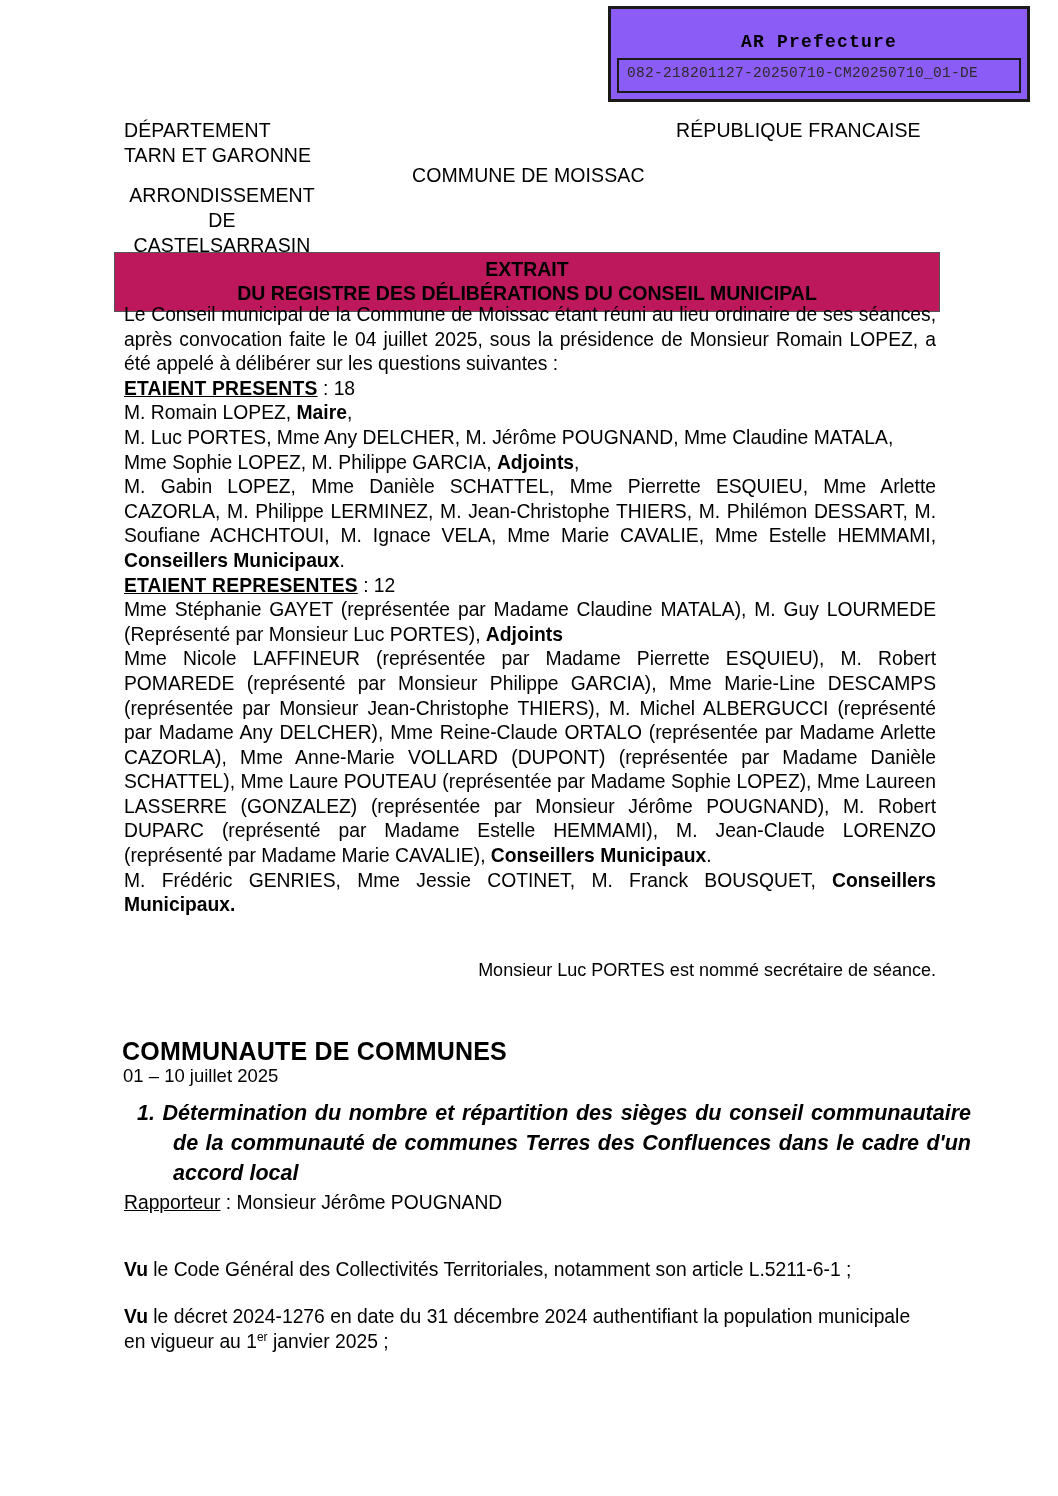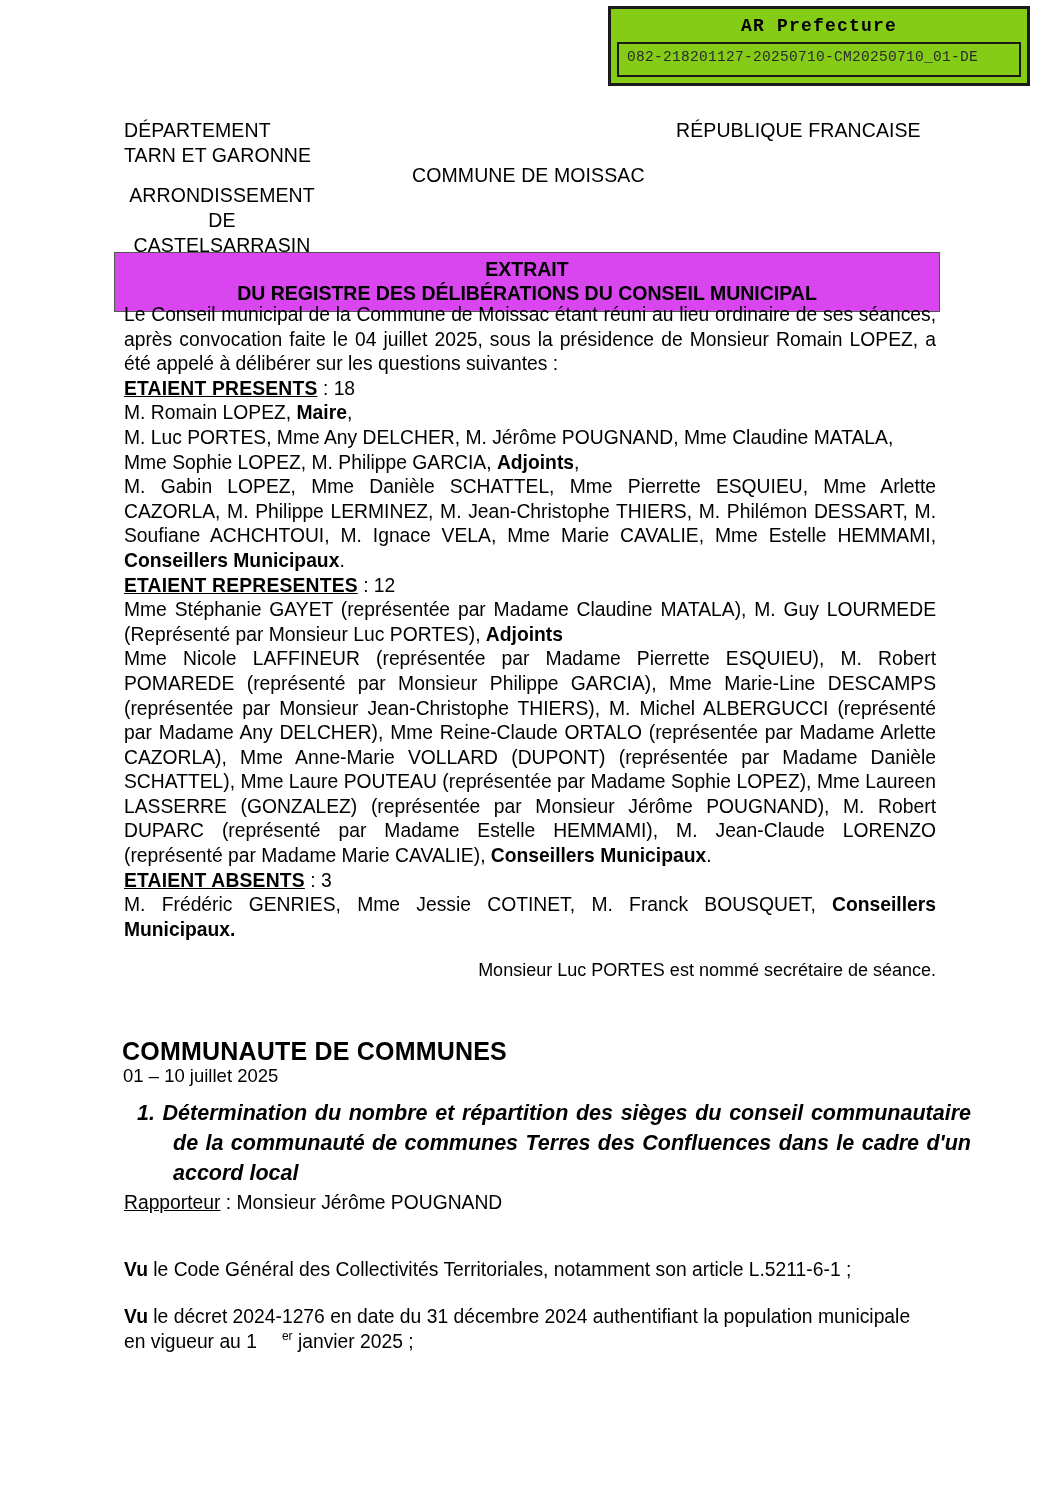--- a/index.html
+++ b/index.html
@@ -17,22 +17,22 @@
   }
 
   
   #ar-stamp {
     position: absolute;
     left: 608px;
     top: 6px;
     width: 422px;
     box-sizing: border-box;
     border: 3px solid #1a1a1a;
-    background: #84cc16;
-    padding: 4px 6px 6px 6px;
+    background: #8b5cf6;
+    padding: 20px 6px 6px 6px;
     font-family: "Liberation Mono", monospace;
   }
   #ar-stamp .ar-title {
     text-align: center;
     font-weight: bold;
     font-size: 18px;
     letter-spacing: 1.2px;
     padding: 3px 0 6px 0;
   }
   #ar-stamp .ar-body {
@@ -59,21 +59,21 @@
   #commune      { left: 412px; top: 163px; }
 
   
   #extrait-box {
     position: absolute;
     left: 114px;
     top: 252px;
     width: 826px;
     box-sizing: border-box;
     border: 1px solid #555555;
-    background: #d946ef;
+    background: #be185d;
     text-align: center;
     font-weight: bold;
     font-size: 19.5px;
     line-height: 1.25;
     padding: 4px 0 5px 0;
   }
 
   
   #body-text {
     position: absolute;
@@ -149,21 +149,21 @@
   .vu-block {
     position: absolute;
     left: 124px;
     width: 812px;
     font-size: 19.3px;
     line-height: 24.6px;
     text-align: left;
   }
   #vu1 { top: 1258px; }
   #vu2 { top: 1305px; }
-  sup { font-size: 0.62em; vertical-align: super; line-height: 0; margin-left: 25px; }
+  sup { font-size: 0.62em; vertical-align: super; line-height: 0; }
 </style>
 </head>
 <body>
 
 <div id="ar-stamp">
   <div class="ar-title">AR Prefecture</div>
   <div class="ar-body">
     <div>082-218201127-20250710-CM20250710_01-DE</div>
   </div>
 </div>
@@ -193,21 +193,20 @@
   <p class="nojust"><span>M. Luc PORTES, Mme Any DELCHER, M. Jérôme POUGNAND, Mme Claudine MATALA, Mme Sophie LOPEZ, M. Philippe GARCIA, </span><span class="b">Adjoints</span><span>,</span></p>
 
   <p><span>M. Gabin LOPEZ, Mme Danièle SCHATTEL, Mme Pierrette ESQUIEU, Mme Arlette CAZORLA, M. Philippe LERMINEZ, M. Jean-Christophe THIERS, M. Philémon DESSART, M. Soufiane ACHCHTOUI, M. Ignace VELA, Mme Marie CAVALIE, Mme Estelle HEMMAMI, </span><span class="b">Conseillers Municipaux</span><span>.</span></p>
 
   <p class="nojust"><span class="smallcaps-underline">ETAIENT REPRESENTES</span><span> : </span><span>12</span></p>
 
   <p><span>Mme Stéphanie GAYET (représentée par Madame Claudine MATALA), M. Guy LOURMEDE (Représenté par Monsieur Luc PORTES), </span><span class="b">Adjoints</span></p>
 
   <p><span>Mme Nicole LAFFINEUR (représentée par Madame Pierrette ESQUIEU), M. Robert POMAREDE (représenté par Monsieur Philippe GARCIA), Mme Marie-Line DESCAMPS (représentée par Monsieur Jean-Christophe THIERS), M. Michel ALBERGUCCI (représenté par Madame Any DELCHER), Mme Reine-Claude ORTALO (représentée par Madame Arlette CAZORLA), Mme Anne-Marie VOLLARD (DUPONT) (représentée par Madame Danièle SCHATTEL), Mme Laure POUTEAU (représentée par Madame Sophie LOPEZ), Mme Laureen LASSERRE (GONZALEZ) (représentée par Monsieur Jérôme POUGNAND), M. Robert DUPARC (représenté par Madame Estelle HEMMAMI), M. Jean-Claude LORENZO (représenté par Madame Marie CAVALIE), </span><span class="b">Conseillers Municipaux</span><span>.</span></p>
 
-  <p class="nojust"><span class="smallcaps-underline">ETAIENT ABSENTS</span><span> : </span><span>3</span></p>
 
   <p><span>M. Frédéric GENRIES, Mme Jessie COTINET, M. Franck BOUSQUET, </span><span class="b">Conseillers Municipaux</span><span class="b">.</span></p>
 
 </div>
 
 <div id="secretary-line">Monsieur Luc PORTES est nommé secrétaire de séance.</div>
 
 <div id="cc-heading">COMMUNAUTE DE COMMUNES</div>
 <div id="cc-date">01 – 10 juillet 2025</div>
 

